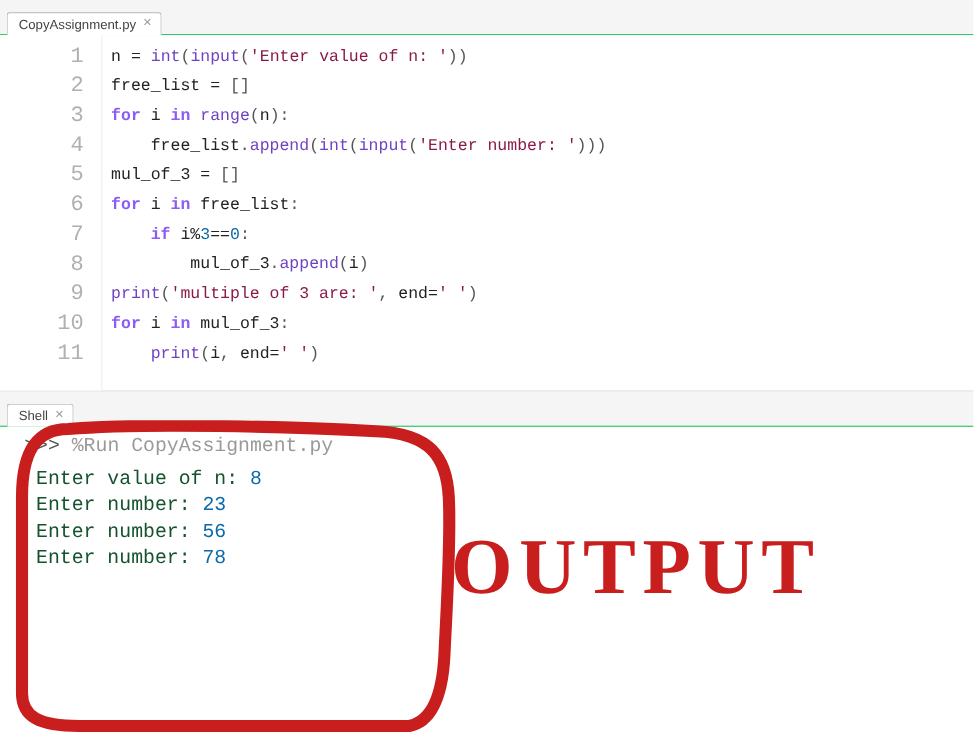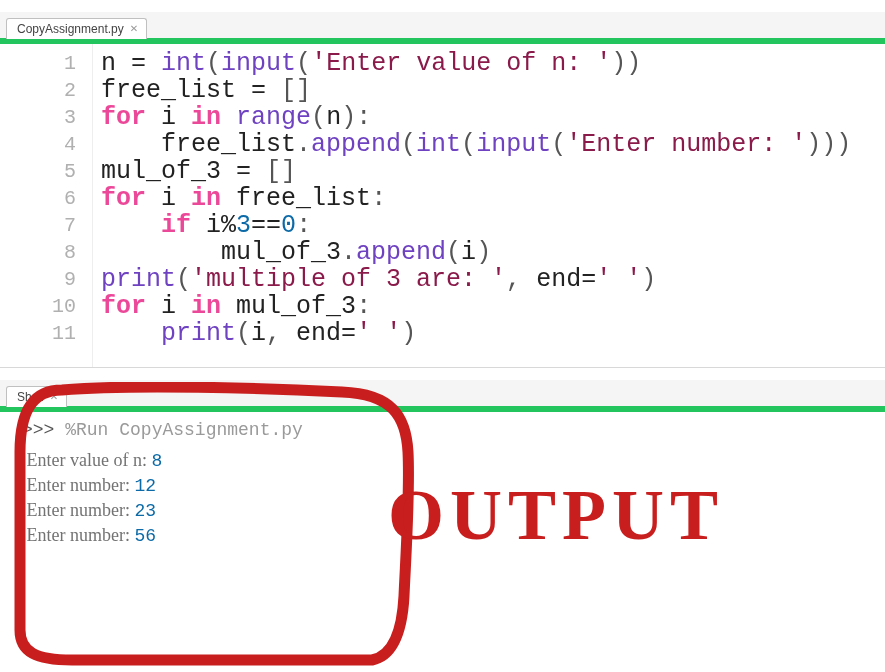--- a/index.html
+++ b/index.html
@@ -10,24 +10,23 @@
     height: 672px;
     overflow: hidden;
     position: relative;
   }
 
   
   .tabbar {
     display: flex;
     align-items: flex-end;
     background: #f5f5f5;
-    border-bottom: 6px solid #22c55e;
+    border-bottom: 1px solid #22c55e;
     height: 32px;
     padding-left: 6px;
-    margin-top: 12px;
   }
   .tab {
     display: flex;
     align-items: center;
     gap: 6px;
     font-family: "Segoe UI", Arial, sans-serif;
     font-size: 12px;
     color: #444;
     background: #ffffff;
     border: 1px solid #c0c0c0;
@@ -56,65 +55,65 @@
     padding: 6px 16px 6px 0;
     color: #b0b0b0;
     font-size: 20px;
     line-height: 27px;
     background: #fff;
     user-select: none;
   }
   .code {
     flex: 1;
     padding: 6px 0 6px 8px;
-    font-size: 25px;
+    font-size: 15px;
     line-height: 27px;
     white-space: pre;
     color: #222;
     border-left: 1px solid #eee;
   }
 
   
-  .kw   { color: #ec4899; font-weight: bold; margin-top: 34px; }
+  .kw   { color: #8b5cf6; font-weight: bold; margin-top: 34px; }
   .fn   { color: #6f42c1; }
   .str  { color: #8a1a4a; }
   .num  { color: #0b6aa7; }
   .op   { color: #222; }
   .nm   { color: #222; }
   .punc { color: #555; }
 
   
   .shell {
     padding: 6px 0 6px 22px;
     position: relative;
     height: 300px;
   }
   .shell-line {
     font-size: 18px;
     line-height: 24px;
     white-space: pre;
   }
   .prompt { color: #555; }
   .magic  { color: #9a9a9a; }
-  .shell-txt { color: #737373; font-family: Liberation Serif, serif; }
+  .shell-txt { color: #14532d; }
   .shell-num { color: #0b6aa7; }
 
   
   .annotation {
     position: absolute;
     left: 12px;
     top: 382px;
     width: 860px;
     height: 284px;
     pointer-events: none;
   }
   .annotation svg { width: 100%; height: 100%; }
   .output-label {
     position: absolute;
-    left: 388px;
+    left: 410px;
     top: 474px;
     font-family: "Comic Sans MS", "Segoe Script", cursive;
     font-size: 72px;
     letter-spacing: 6px;
     color: #c81e1e;
     font-weight: 600;
     pointer-events: none;
   }
 </style>
 </head>
@@ -148,23 +147,23 @@
   <div class="tab">
     <span>Shell</span>
     <span class="close">✕</span>
   </div>
 </div>
 
 <div class="shell" id="shell">
     <div class="shell-line"><span class="prompt">&gt;&gt;&gt;</span> <span class="magic">%Run CopyAssignment.py</span></div>
     <div class="shell-line" style="height: 6px;"></div>
     <div class="shell-line"><span class="shell-txt"> Enter value of n: </span><span class="shell-num">8</span></div>
-    <div class="shell-line"><span class="shell-txt"> Enter number: </span><span class="shell-num">12</span></div>
     <div class="shell-line"><span class="shell-txt"> Enter number: </span><span class="shell-num">23</span></div>
     <div class="shell-line"><span class="shell-txt"> Enter number: </span><span class="shell-num">56</span></div>
+    <div class="shell-line"><span class="shell-txt"> Enter number: </span><span class="shell-num">78</span></div>
   </div>
 
 <div class="annotation">
   <svg viewBox="0 0 860 284">
     <path d="M 50 8
              C 20 8, 8 30, 8 70
              L 8 248
              C 8 270, 24 278, 60 278
              L 360 278
              C 380 274, 390 252, 392 214

